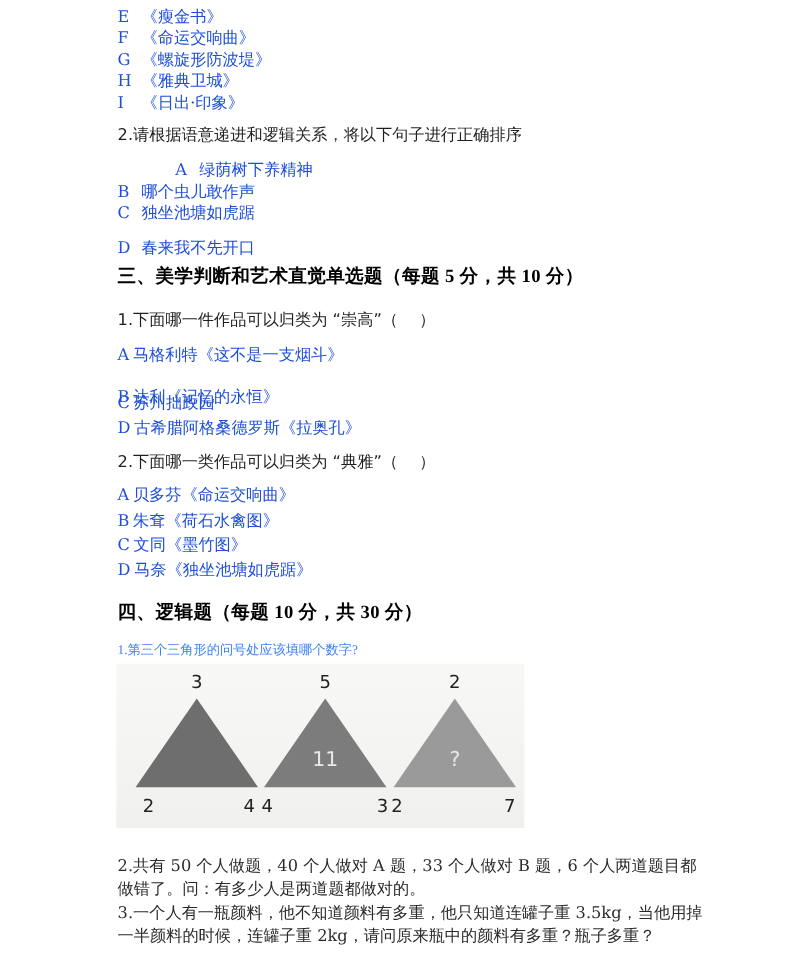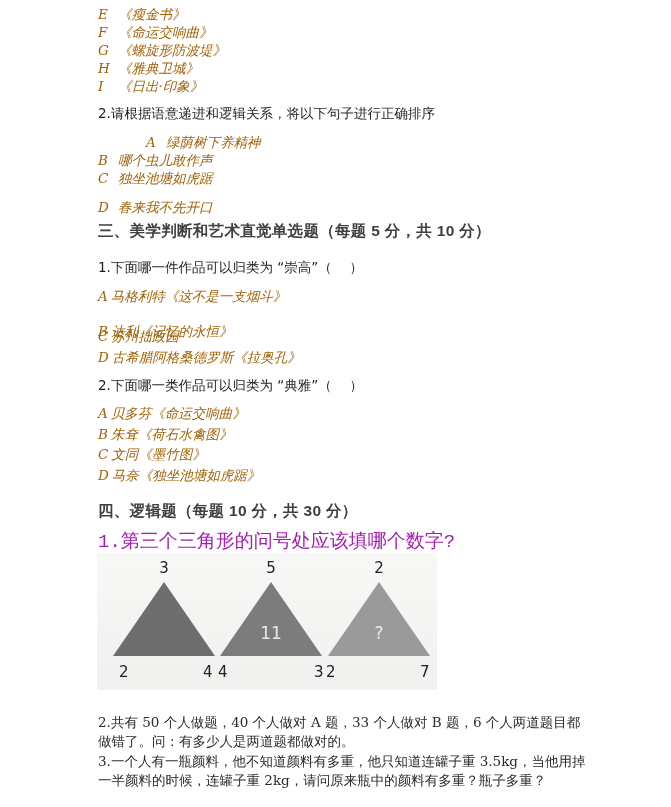--- a/index.html
+++ b/index.html
@@ -1,23 +1,23 @@
 <!DOCTYPE html>
 <html><head>
 <meta charset="utf-8">
 <style>
   html, body { margin: 0; padding: 0; background: #ffffff; }
   body { width: 671px; height: 807px; position: relative; overflow: hidden;
          font-family: "DejaVu Serif", "Liberation Serif", serif; color: #2a2a2a; }
   .line { position: absolute; left: 98px; white-space: nowrap; font-size: 13.5px; line-height: 18px; }
   .opt-letter { display: inline-block; min-width: 14px; margin-right: 6px; }
   .q { font-family: "DejaVu Sans", "Liberation Sans", sans-serif; font-size: 13.5px; color: #1f1f1f; }
-  .q-serif { font-family: Liberation Mono, monospace; font-size: 19px; color: #a21caf; }
-  .h { font-family: Liberation Sans, sans-serif; font-weight: bold; font-size: 15.5px; color: #404040; letter-spacing: 0.3px; }
-  .opt { color: #a16207; font-style: italic; }
+  .q-serif { font-family: Liberation Serif, serif; font-size: 11px; color: #3b82f6; }
+  .h { font-family: Liberation Serif, serif; font-weight: bold; font-size: 15.5px; color: #000000; letter-spacing: 0.3px; }
+  .opt { color: #1d4ed8; }
   .para { position: absolute; left: 98px; width: 490px; font-size: 13.5px; line-height: 19px; color: #2a2a2a; }
   .figure { position: absolute; left: 97px; top: 553px; width: 340px; height: 137px;
             background: linear-gradient(180deg, #f8f8f6 0%, #f0f0ee 100%); }
   .tri-wrap { position: absolute; top: 0; width: 110px; height: 137px; }
   .tri-top { position: absolute; top: 6px; left: 0; width: 100%; text-align: center;
              font-family: "DejaVu Sans", "Liberation Sans", sans-serif; font-size: 15px; color: #222; }
   .tri-bl, .tri-br { position: absolute; top: 110px; font-family: "DejaVu Sans", "Liberation Sans", sans-serif; font-size: 15px; color: #222; }
   .tri-svg { position: absolute; left: 0; top: 27px; }
   .tri-center { position: absolute; top: 70px; left: 0; width: 100%; text-align: center;
                 font-family: "DejaVu Sans", "Liberation Sans", sans-serif; font-size: 17px; color: #e8e8e8; }

